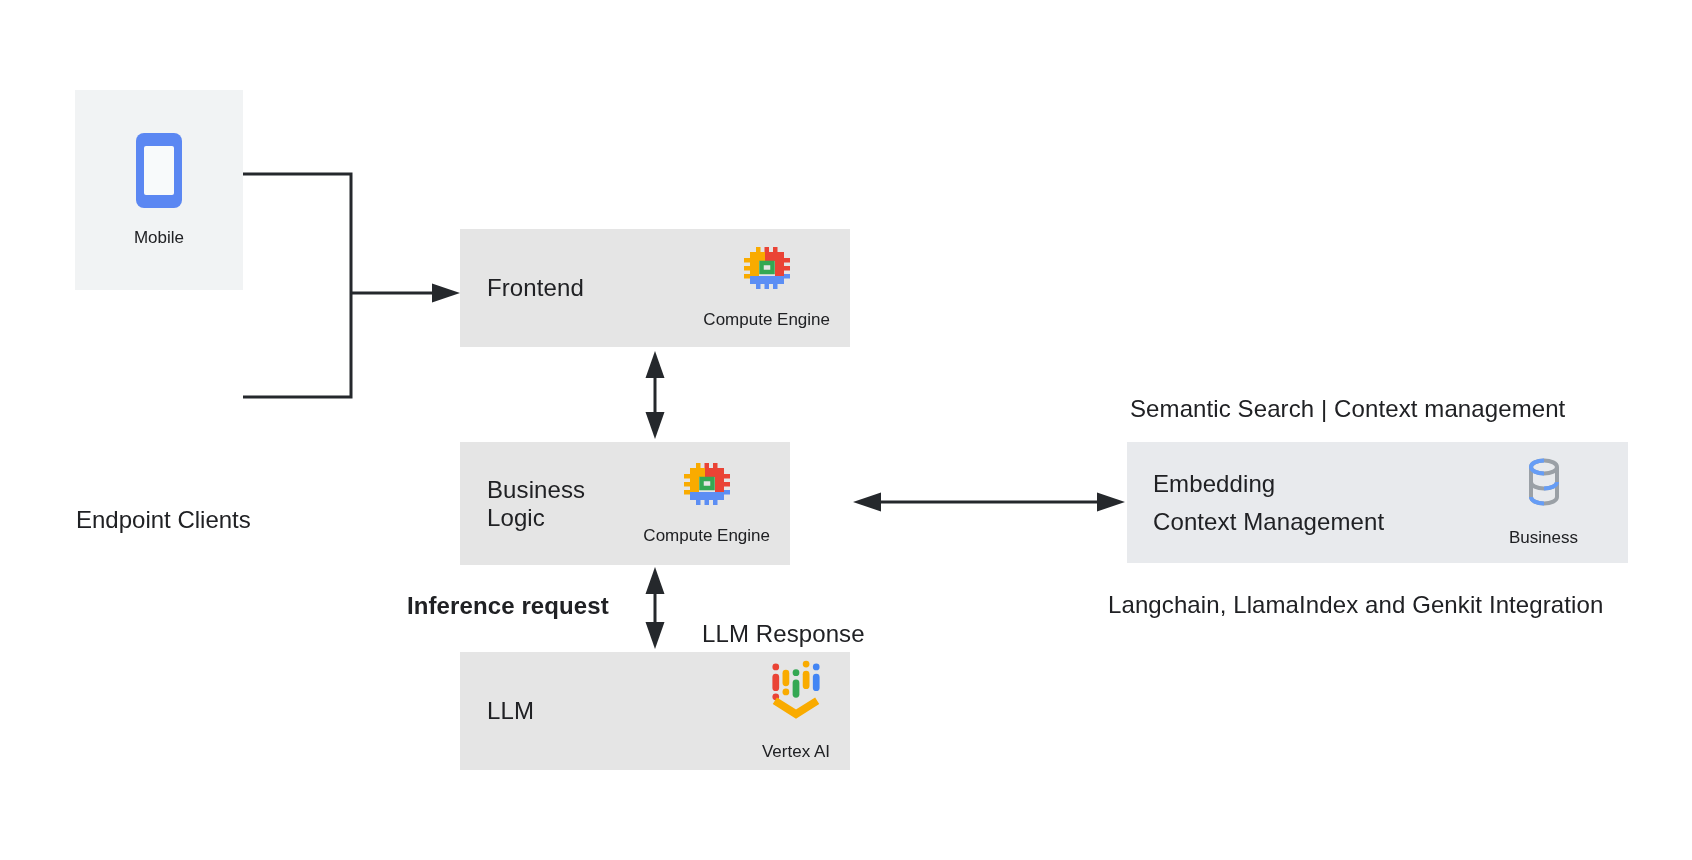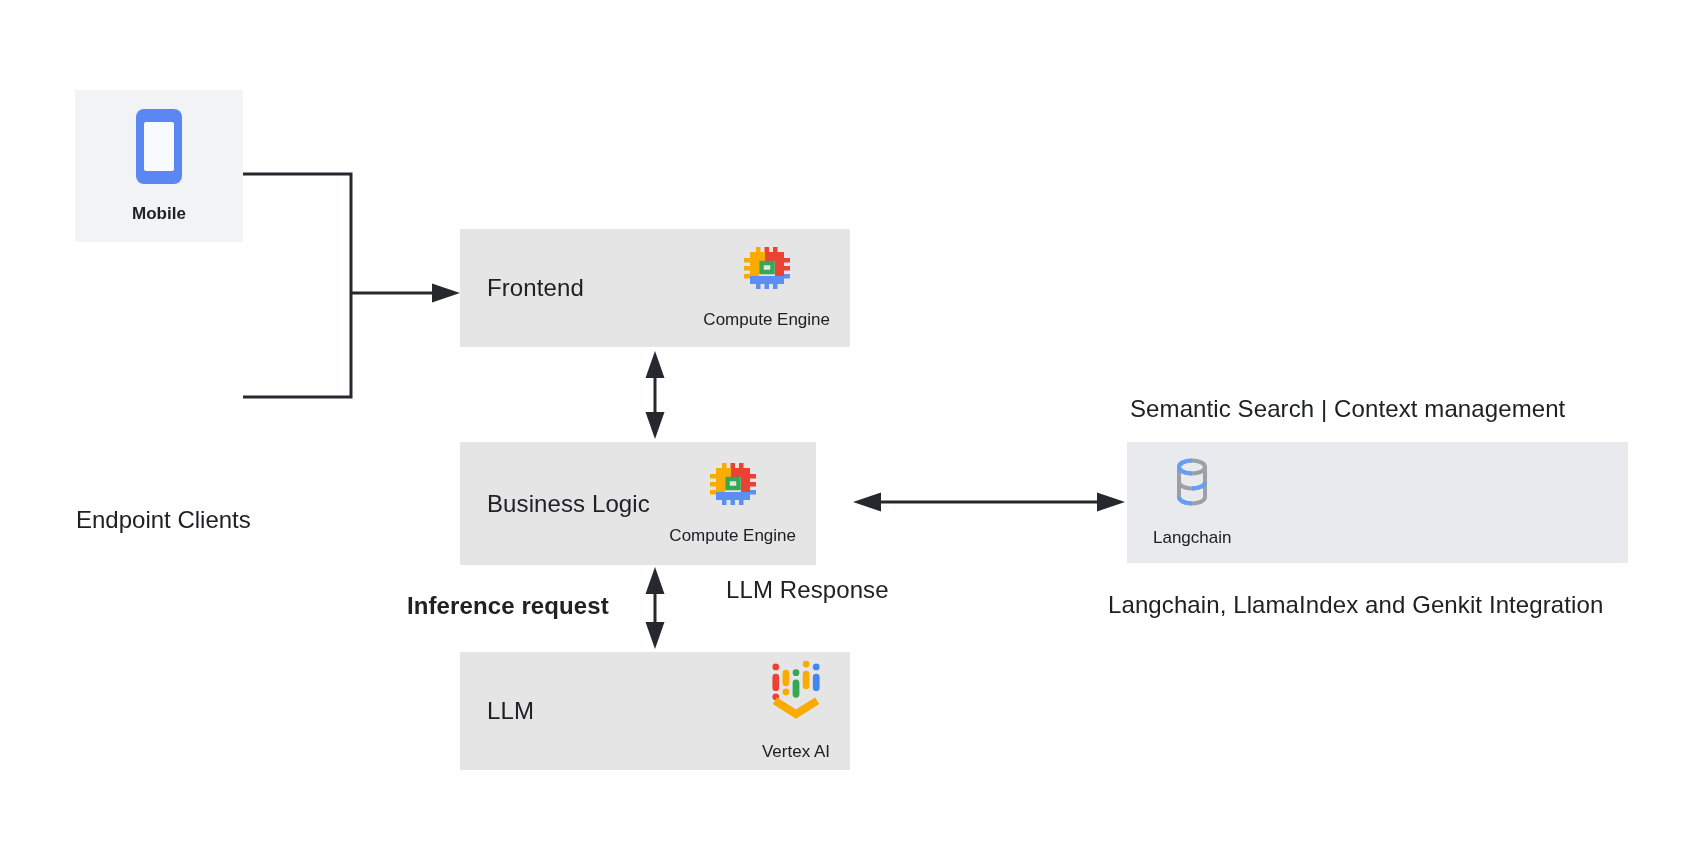--- a/index.html
+++ b/index.html
@@ -41,21 +41,21 @@
 
     <path class="ln" d="M655 592 V624"></path>
     <polygon class="hd" points="655,567 645.5,594 664.5,594"></polygon>
     <polygon class="hd" points="655,649 645.5,622 664.5,622"></polygon>
 
     <path class="ln" d="M880 502 H1098"></path>
     <polygon class="hd" points="853,502 881,492.5 881,511.5"></polygon>
     <polygon class="hd" points="1125,502 1097,492.5 1097,511.5"></polygon>
   </svg>
 
-  <div class="client-box" style="left:75px; top:90px; width:168px; height:152px;font-weight:bold;">
+  <div class="client-box" style="left:75px; top:90px; width:168px; height:200px;">
     <span>
       <svg width="46" height="75" viewBox="0 0 46 75">
         <rect x="0" y="0" width="46" height="75" rx="8" fill="#5b87f2"></rect>
         <rect x="8" y="13" width="30" height="49" rx="2" fill="#f8fafb"></rect>
       </svg>
     </span>
     <div class="client-label">Mobile</div>
   </div>
 
 
@@ -83,21 +83,21 @@
           <rect x="22" y="6" width="19" height="9" fill="#EA4335"></rect>
           <rect x="32" y="6" width="9" height="24" fill="#EA4335"></rect>
           <rect x="7" y="30" width="34" height="8" fill="#5c8ef4"></rect>
           <rect x="18.5" y="17" width="11" height="9" fill="none" stroke="#34A853" stroke-width="4.5"></rect>
         </svg>
       </span>
       <div class="service-label">Compute Engine</div>
     </div>
   </div>
 
-  <div class="node" style="left:460px; top:442px; width:356px; height:123px;">
+  <div class="node" style="left:460px; top:442px; width:330px; height:123px;">
     <div class="node-title">Business Logic</div>
     <div class="icon-col">
       <span>
         <svg width="48" height="44" viewBox="0 0 48 44">
           <rect x="13" y="1" width="4.5" height="6" fill="#F9AB00"></rect>
           <rect x="21.5" y="1" width="4.5" height="6" fill="#EA4335"></rect>
           <rect x="30" y="1" width="4.5" height="6" fill="#EA4335"></rect>
           <rect x="13" y="37" width="4.5" height="6" fill="#5c8ef4"></rect>
           <rect x="21.5" y="37" width="4.5" height="6" fill="#5c8ef4"></rect>
           <rect x="30" y="37" width="4.5" height="6" fill="#5c8ef4"></rect>
@@ -136,41 +136,45 @@
           <circle cx="48" cy="7" r="3.5" fill="#4285F4"></circle>
           <rect x="44.5" y="14" width="7" height="18" rx="3.5" fill="#4285F4"></rect>
           <path d="M5 42 L27 56 L49 42" fill="none" stroke="#F9AB00" stroke-width="8"></path>
         </svg>
       </span>
       <div class="service-label">Vertex AI</div>
     </div>
   </div>
 
   <div class="node store" style="left:1127px; top:442px; width:501px; height:121px; padding-right:50px;">
+    <div class="node-title two-line">
+      <div>Embedding</div>
+      <div>Context Management</div>
+    </div>
     <div class="icon-col">
       <span>
         <svg width="40" height="50" viewBox="0 0 40 50">
           <g fill="none" stroke-width="4">
             <g stroke="#9AA0A6">
               <ellipse cx="20" cy="9" rx="13" ry="6.5"></ellipse>
               <path d="M7 24 A13 6.5 0 0 0 33 24"></path>
               <path d="M7 39 A13 6.5 0 0 0 33 39"></path>
               <line x1="7" y1="9" x2="7" y2="39"></line>
               <line x1="33" y1="9" x2="33" y2="39"></line>
             </g>
             <g stroke="#669DF6">
               <path d="M20 2.5 A13 6.5 0 0 0 20 15.5"></path>
               <path d="M20 30.5 A13 6.5 0 0 0 33 24"></path>
               <path d="M7 39 A13 6.5 0 0 0 20 45.5"></path>
             </g>
           </g>
         </svg>
       </span>
-      <div class="service-label">Langchain</div>
+      <div class="service-label">Business</div>
     </div>
   </div>
 
   <div class="note" style="left:1108px; top:591px;">Langchain, LlamaIndex and Genkit Integration</div>
   <div class="note" style="left:1130px; top:395px;">Semantic Search | Context management</div>
   <div class="note" style="left:407px; top:592px;font-weight:bold;">Inference request</div>
-  <div class="note" style="left:702px; top:576px;margin-left:24px;">LLM Response</div>
+  <div class="note" style="left:702px; top:620px;">LLM Response</div>
 
 </div>
 
 </body></html>

